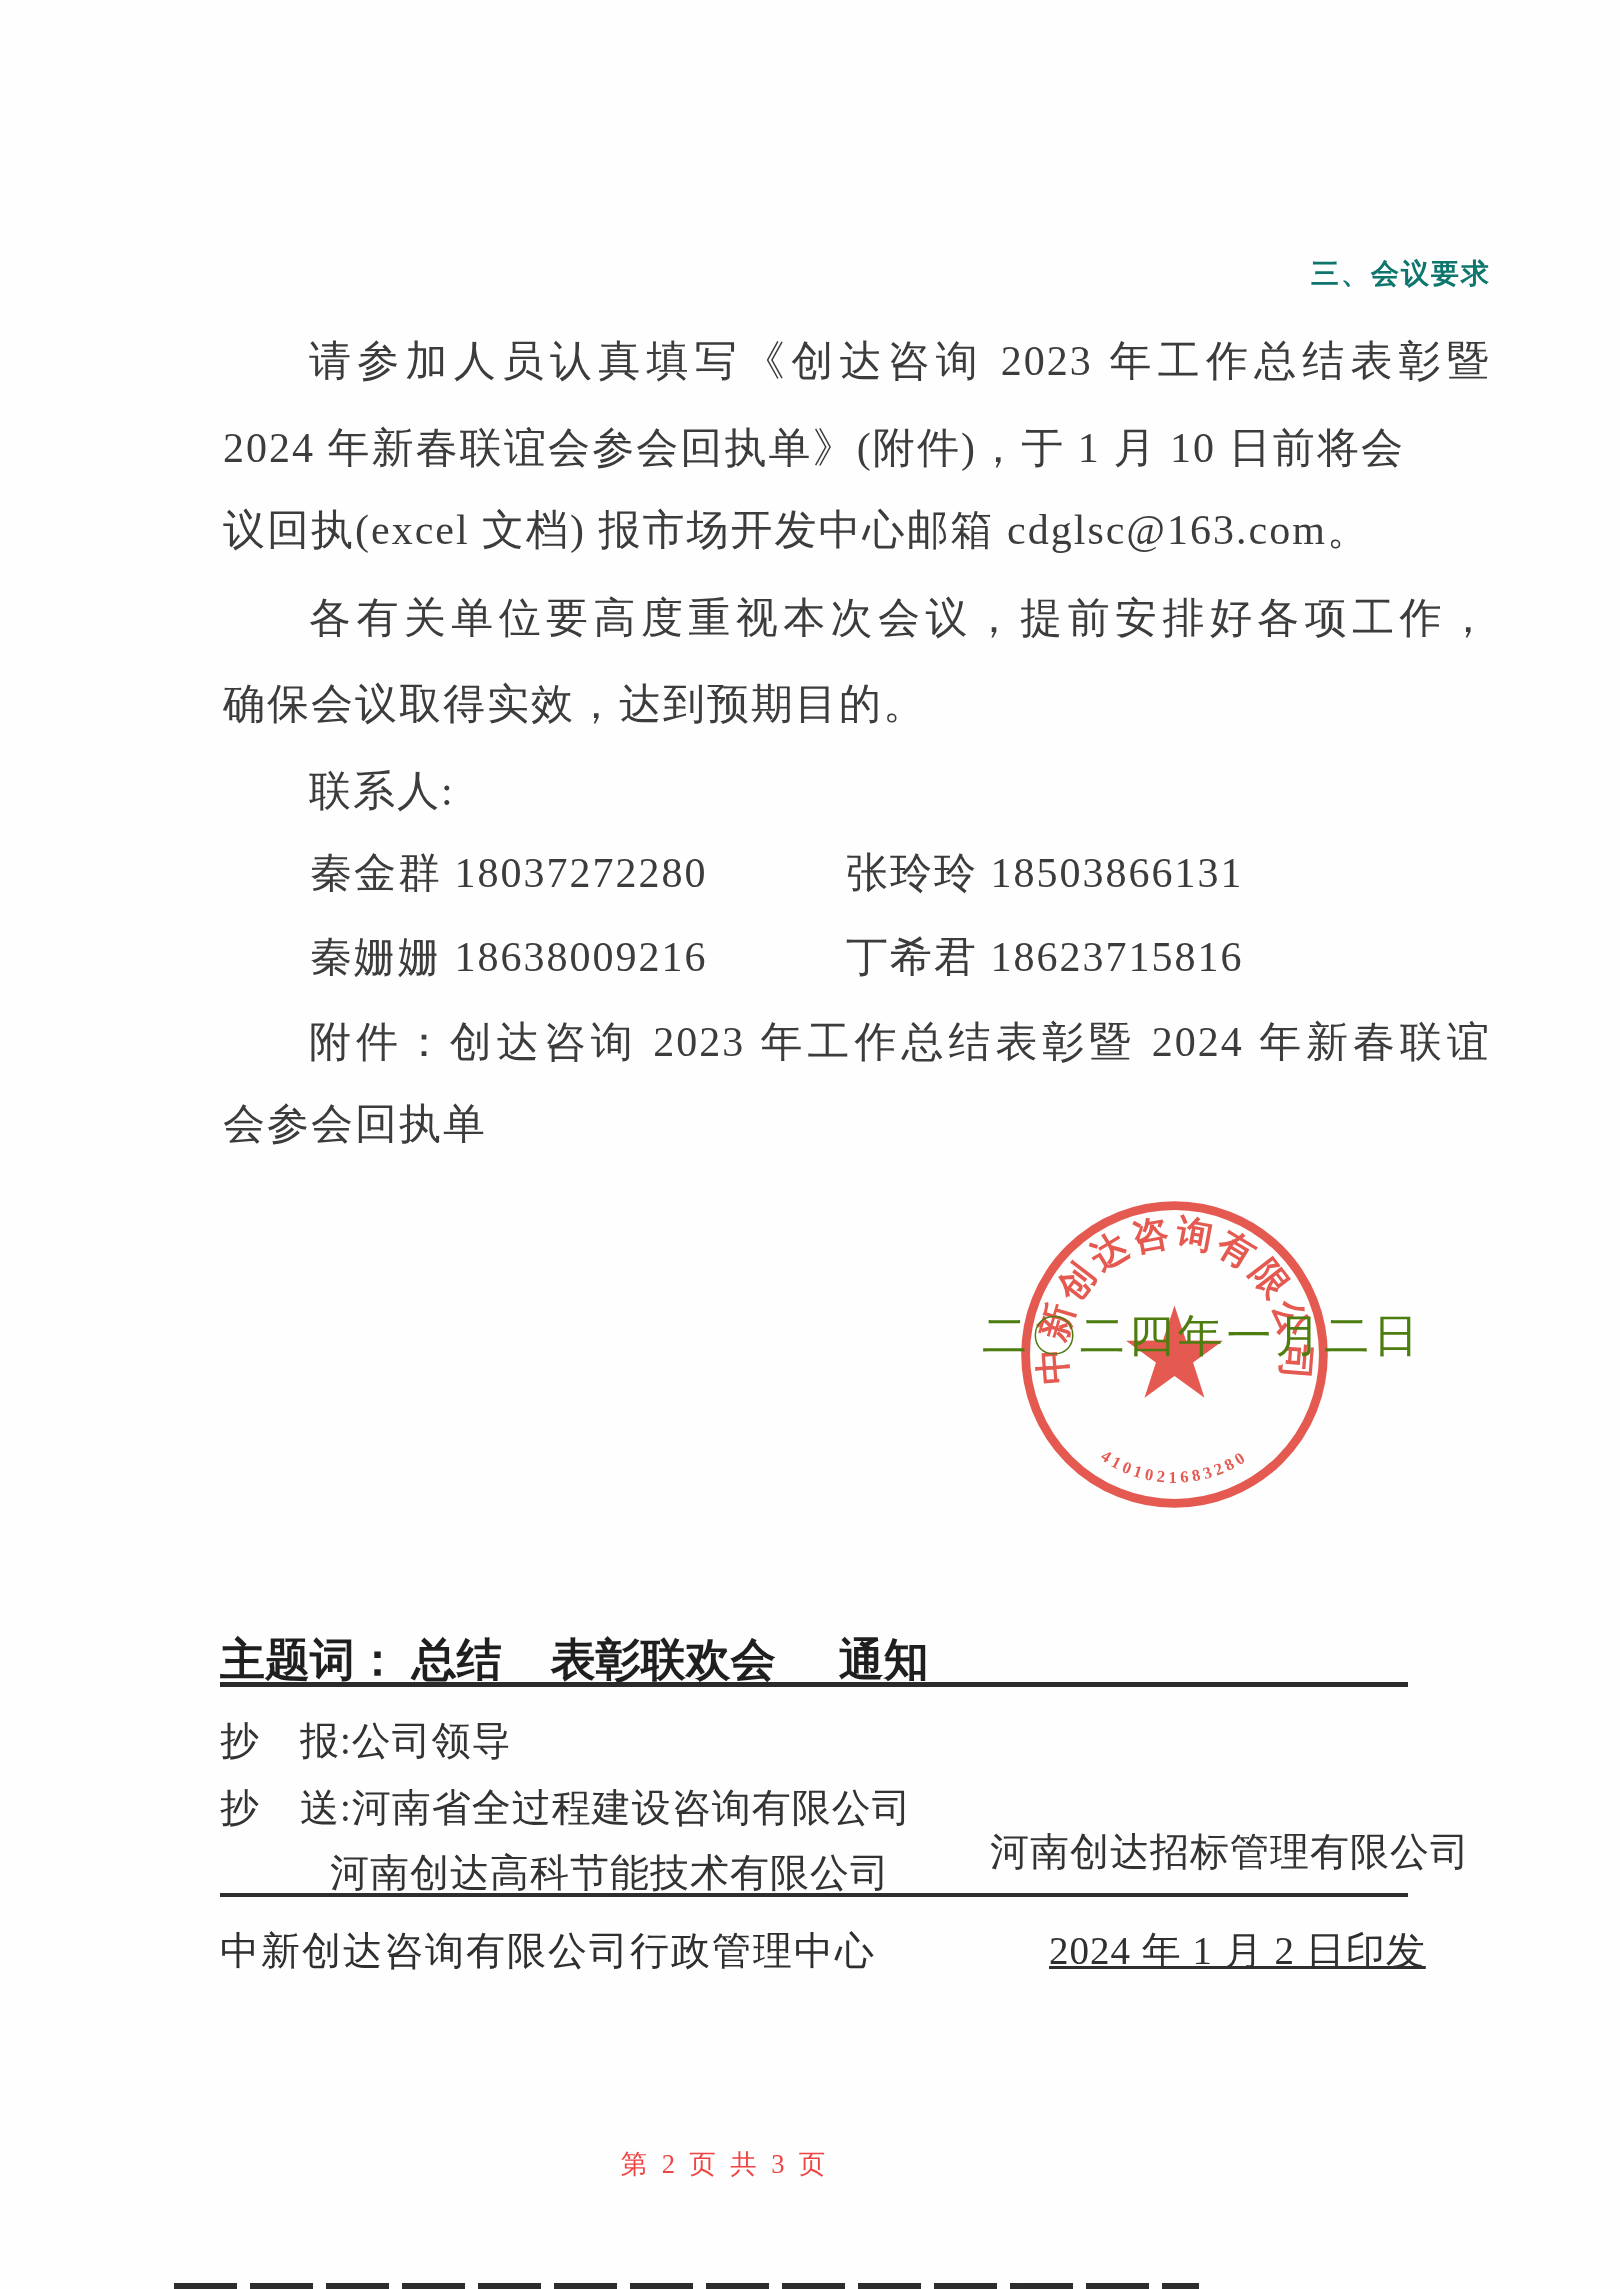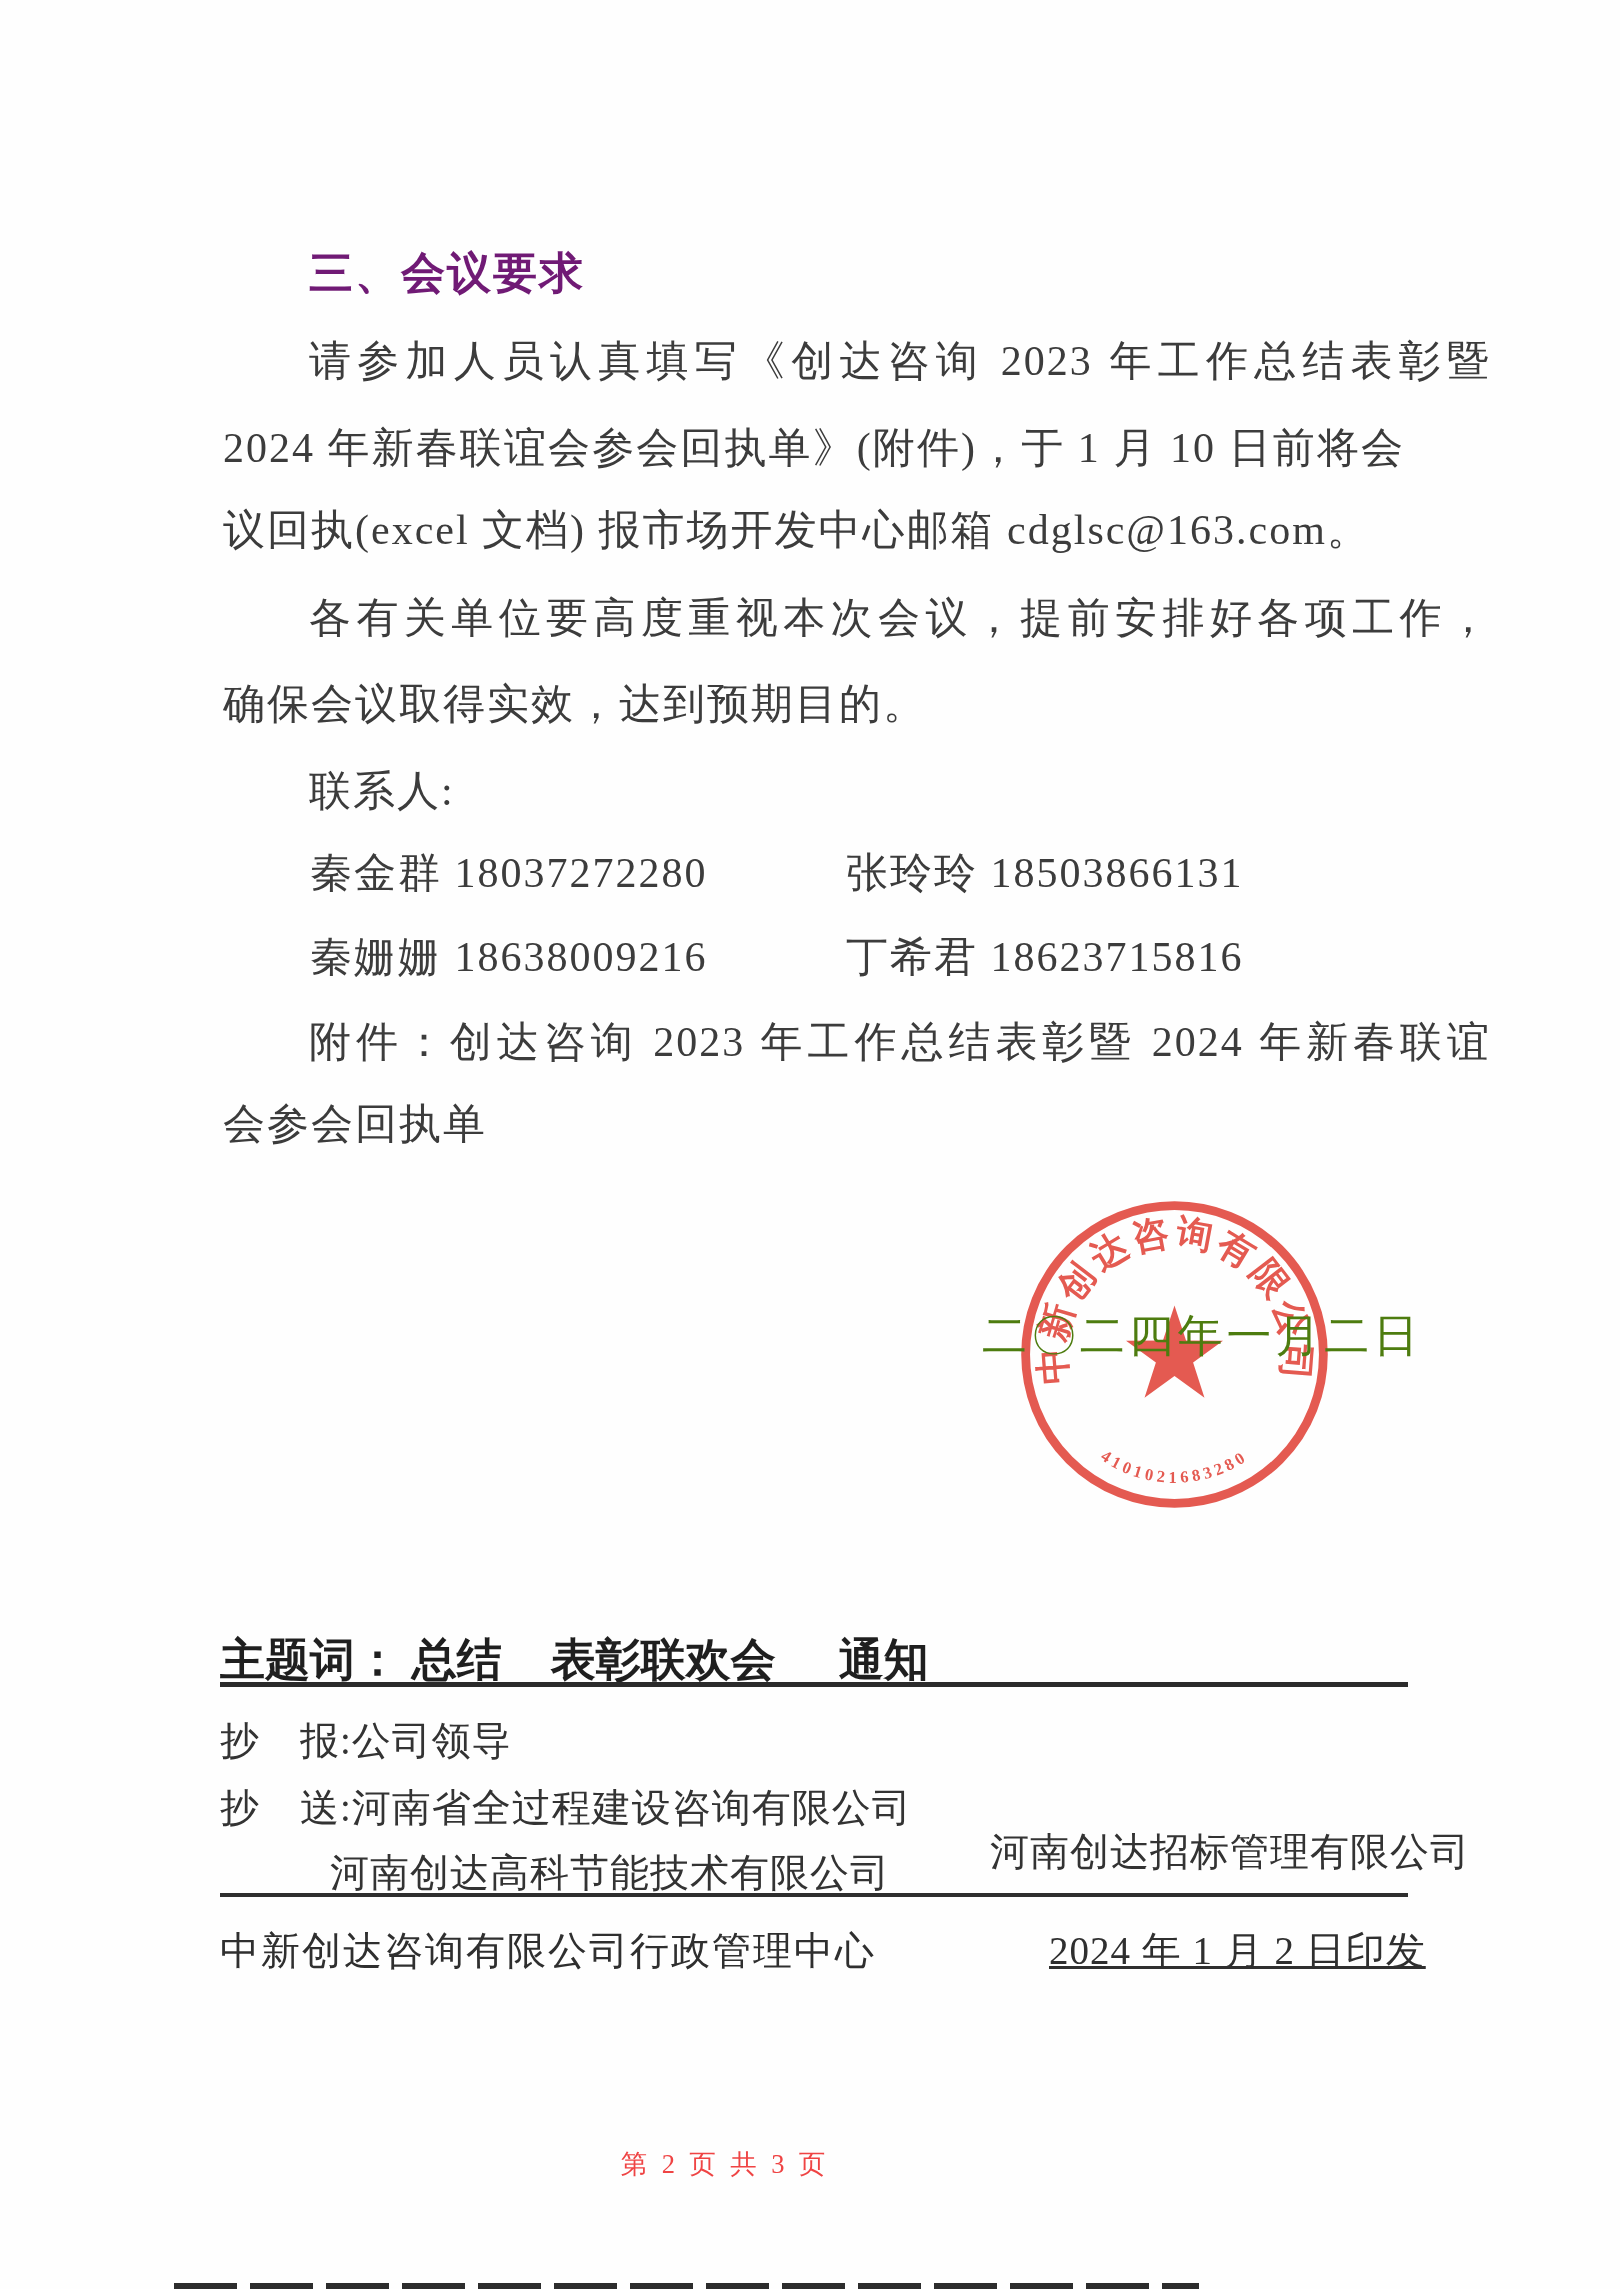--- a/index.html
+++ b/index.html
@@ -18,21 +18,21 @@
     letter-spacing:2px;
     white-space:nowrap;
   }
   .indent { padding-left:86px; }
   .justify {
     white-space:normal;
     text-align:justify;
     text-align-last:justify;
     text-justify:inter-character;
   }
-  .heading { font-weight:bold; color:#701a75; font-size:44px; }
+  .heading { font-weight:bold; color:#0f766e; font-size:28px;text-align:right; }
   .contact-row { left:310px; width:1098px; }
   .contact-right { position:absolute; left:536px; top:0; }
   .date-line {
     position:absolute; left:982px; top:1311px;
     font-size:45px; line-height:51px; letter-spacing:3.9px;
     color:#4d7c0f; z-index:3; white-space:nowrap;
   }
   .seal { position:absolute; left:1008px; top:1188px; width:333px; height:333px; z-index:2; opacity:0.9; }
   .kw-line {
     position:absolute; left:220px; top:1635px; width:1186px;

